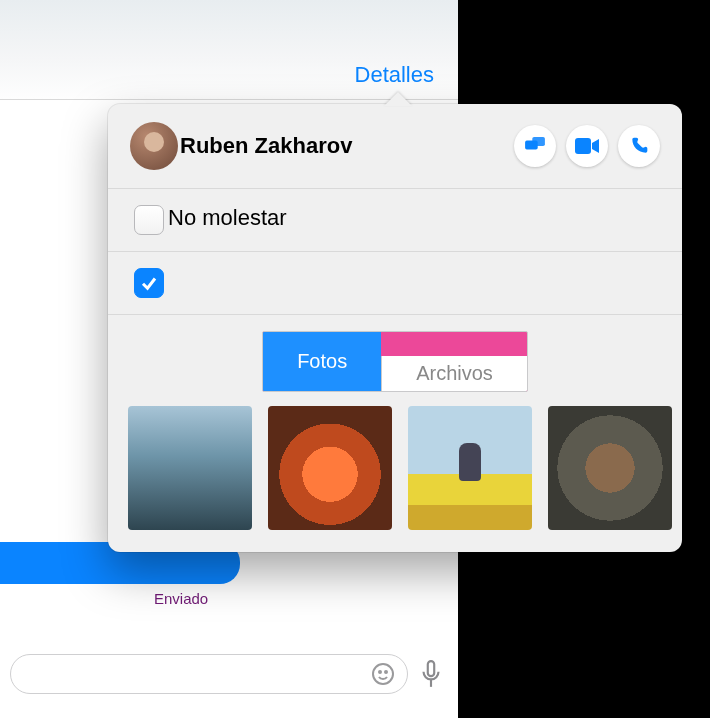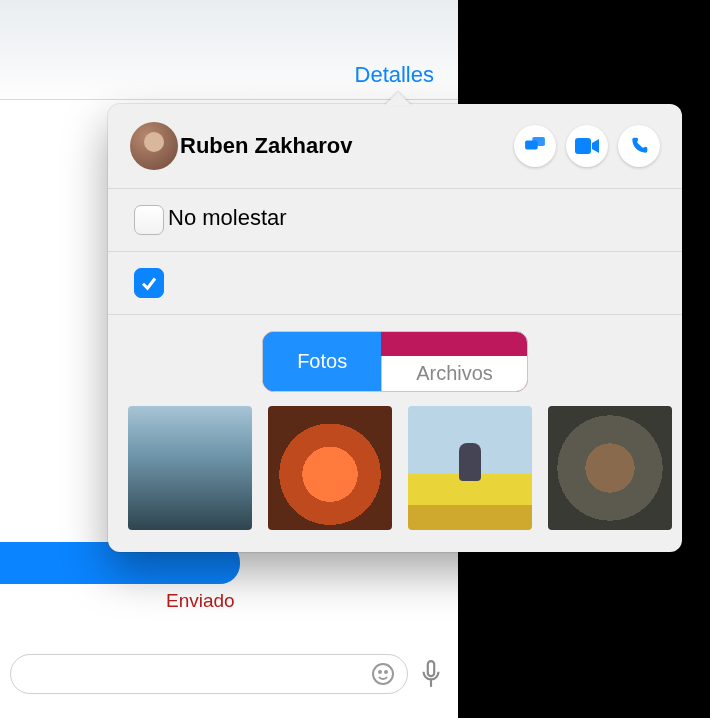--- a/index.html
+++ b/index.html
@@ -41,23 +41,23 @@
     color: #000;
     font-size: 22px;
     padding: 12px 16px;
     border-radius: 20px;
     white-space: nowrap;
   }
   .bubble.b4 { left: -60px; top: 542px; width:300px; height:42px; background:#0a84ff; }
 
   .sent-label {
     position: absolute;
-    left: 166px; top: 590px;
-    font-size: 19px;
-    color: #b91c1c;
+    left: 154px; top: 590px;
+    font-size: 15px;
+    color: #701a75;
   }
 
   
   .input-row {
     position: absolute;
     left: 10px; bottom: 22px; right: 10px;
     height: 44px;
     display: flex;
     align-items: center;
     gap: 10px;
@@ -170,23 +170,23 @@
     color: #000;
   }
 
   .seg-wrap {
     display:flex; justify-content:center;
     padding: 16px 0 14px 0;
   }
   .seg {
     display: inline-flex;
     border: 1px solid #c9c9cb;
-    border-radius: 12px;
+    border-radius: 2px;
     overflow: hidden;
-    background:#be185d;
+    background:#ec4899;
   }
   .seg button {
     border: none;
     padding: 6px 34px;
     font-size: 20px;
     background: #fff;
     color: #888;
     cursor: pointer;
   }
   .seg button.active {

